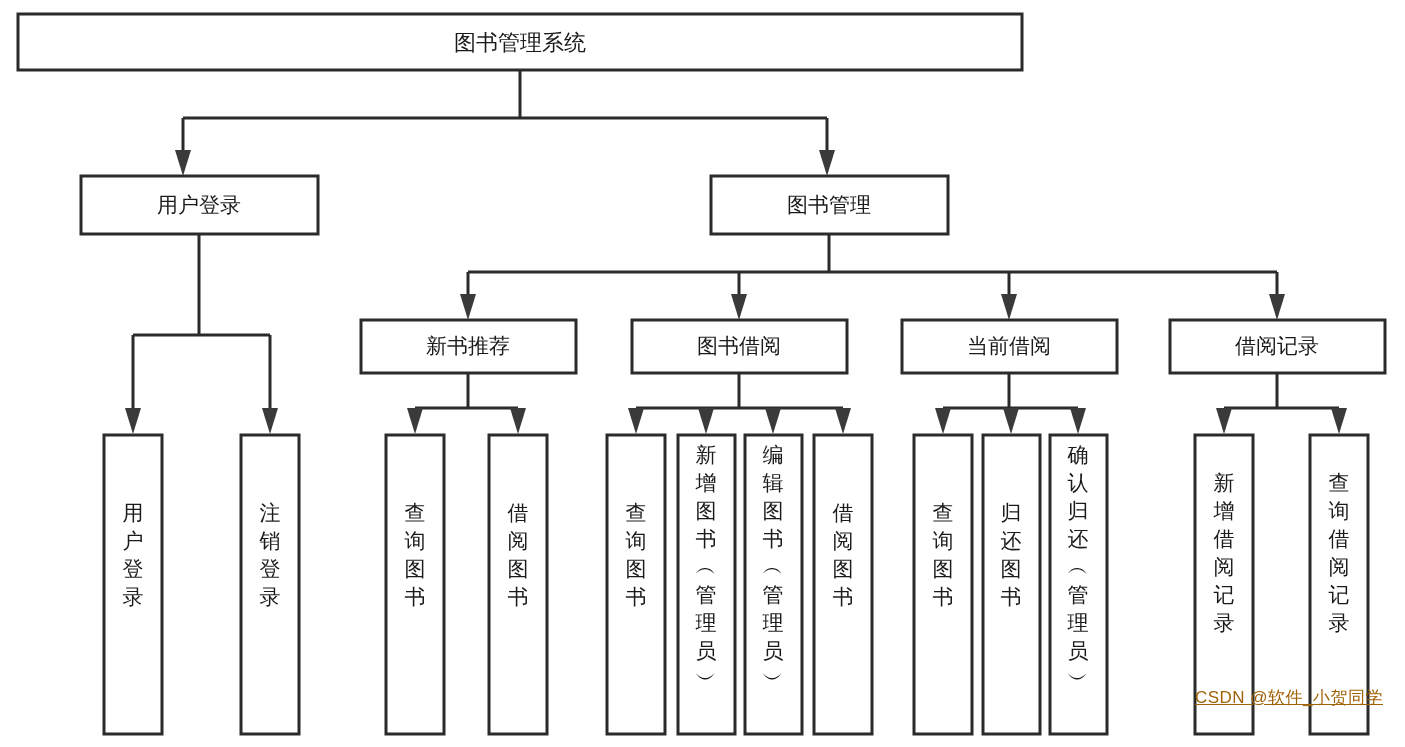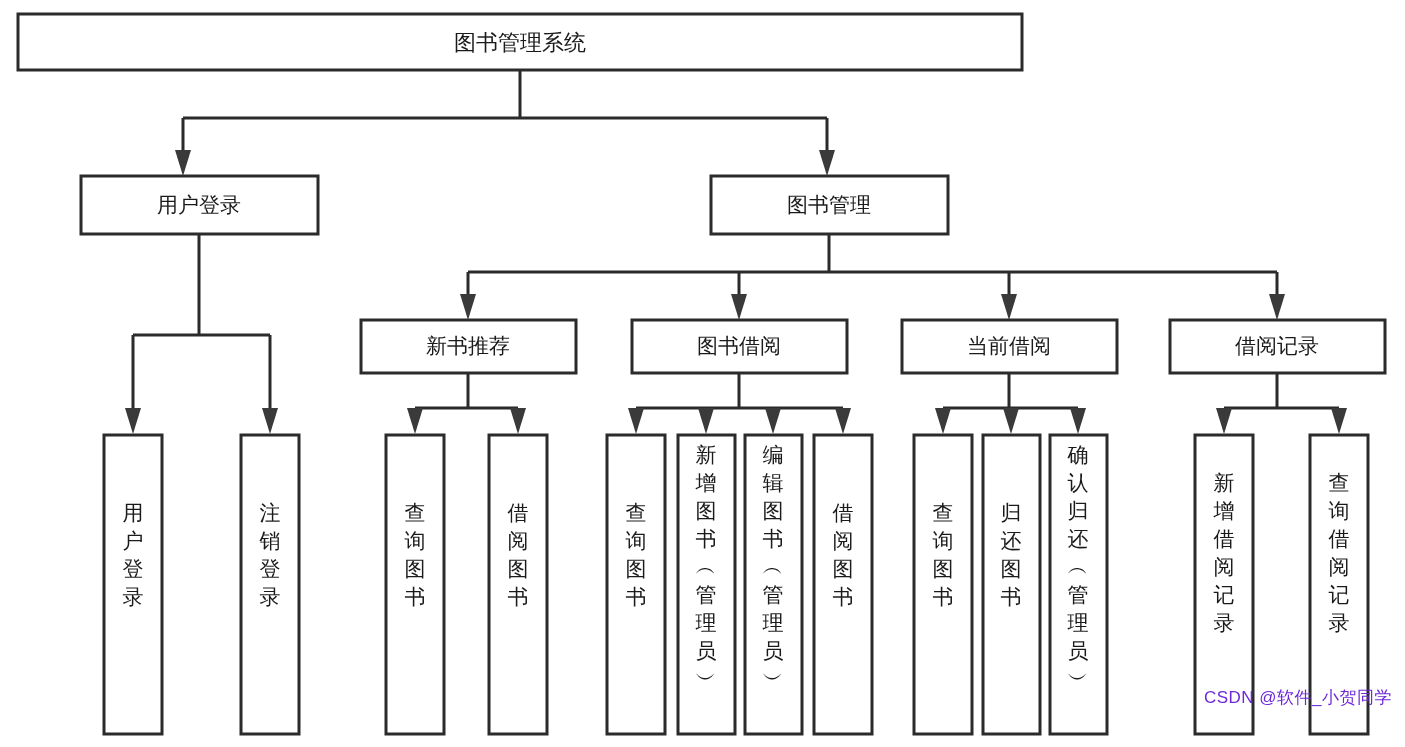--- a/index.html
+++ b/index.html
@@ -55,27 +55,28 @@
     font-size: 22px;
   }
   .leaf-label {
     font-family: "Liberation Sans", "DejaVu Sans", sans-serif;
     font-size: 21px;
     fill: #1a1a1a;
     text-anchor: middle;
   }
   .watermark {
     position: absolute;
-    right: 13px;
+    right: 22px;
     bottom: 4px;
     font-family: "Liberation Sans", "DejaVu Sans", sans-serif;
     font-size: 17px;
-    color: #6d28d9;
+    color: #a16207;
     white-space: nowrap;
     letter-spacing: 0.5px;
+    text-decoration: underline;
   }
 </style>
 </head>
 <body>
 
 <div id="diagram-root">
   <svg class="diagram" viewBox="0 0 1405 747" xmlns="http://www.w3.org/2000/svg">
 
     <g>
 

